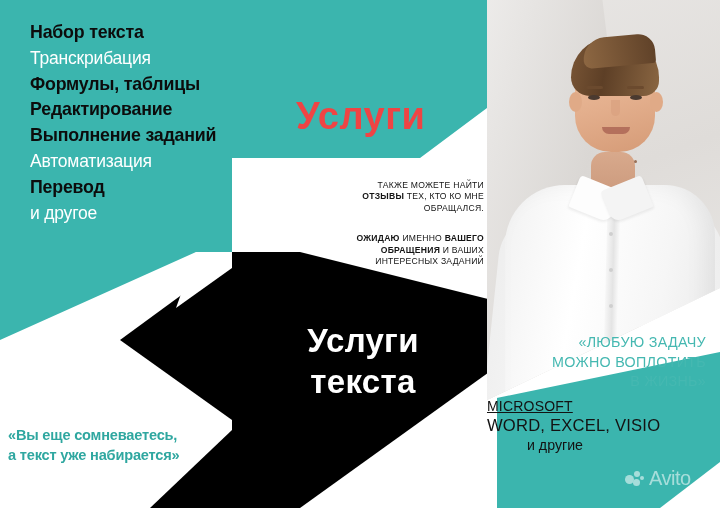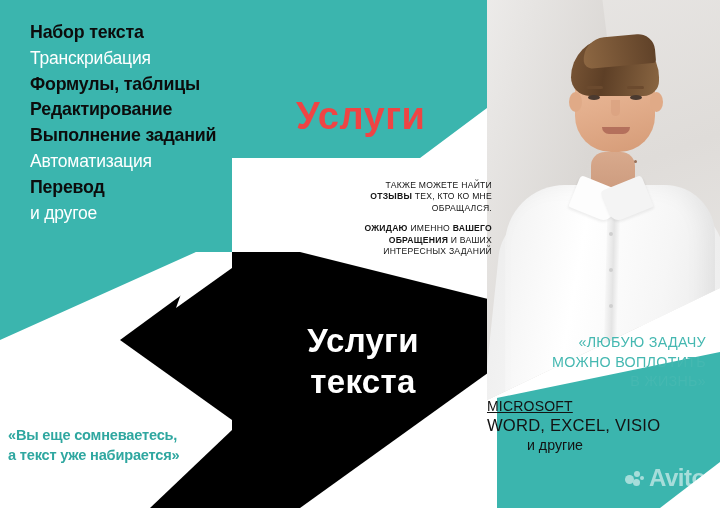--- a/index.html
+++ b/index.html
@@ -115,25 +115,25 @@
   .svc.w{font-weight:normal;color:#ffffff;}
 
   
   #uslugi{
     position:absolute;left:296px;top:66px;
     font-size:38px;font-weight:bold;color:#ef4444;letter-spacing:.5px;margin-top:29px;
   }
 
   
   #midtext{
-    position:absolute;left:330px;top:180px;width:162px;
+    position:absolute;left:322px;top:180px;width:162px;
     text-align:right;color:#141414;
     font-size:8.6px;line-height:11.4px;letter-spacing:.25px;
   }
-  #midtext .p2{margin-top:9px;}
+  #midtext .p2{margin-top:19px;}
   #midtext b{font-weight:bold;}
 
   
   #nabora{
     position:absolute;left:258px;top:320px;width:210px;
     text-align:center;color:#ffffff;
     font-size:33px;font-weight:bold;line-height:41px;letter-spacing:.3px;
   }
 
   
@@ -164,21 +164,21 @@
     position:absolute;left:625px;top:466px;
     display:flex;align-items:center;gap:5px;opacity:.55;
   }
   #avito .dots{position:relative;width:19px;height:15px;}
   #avito .dots i{position:absolute;border-radius:50%;background:#ffffff;display:block;}
   #avito .d1{left:0;top:4px;width:9px;height:9px;}
   #avito .d2{left:9px;top:0;width:6px;height:6px;}
   #avito .d3{left:8px;top:8px;width:7px;height:7px;}
   #avito .d4{left:15px;top:5px;width:4px;height:4px;background:rgba(255,255,255,.8);}
   #avito .wm{
-    font-size:24px;font-weight:bold;color:#ffffff;letter-spacing:-.5px;
+    font-size:20px;font-weight:normal;color:#ffffff;letter-spacing:-.5px;
     line-height:24px;
   }
 </style>
 </head>
 <body>
 
 <div id="poster">
 
   <svg id="shapes" viewBox="0 0 720 508">
 

